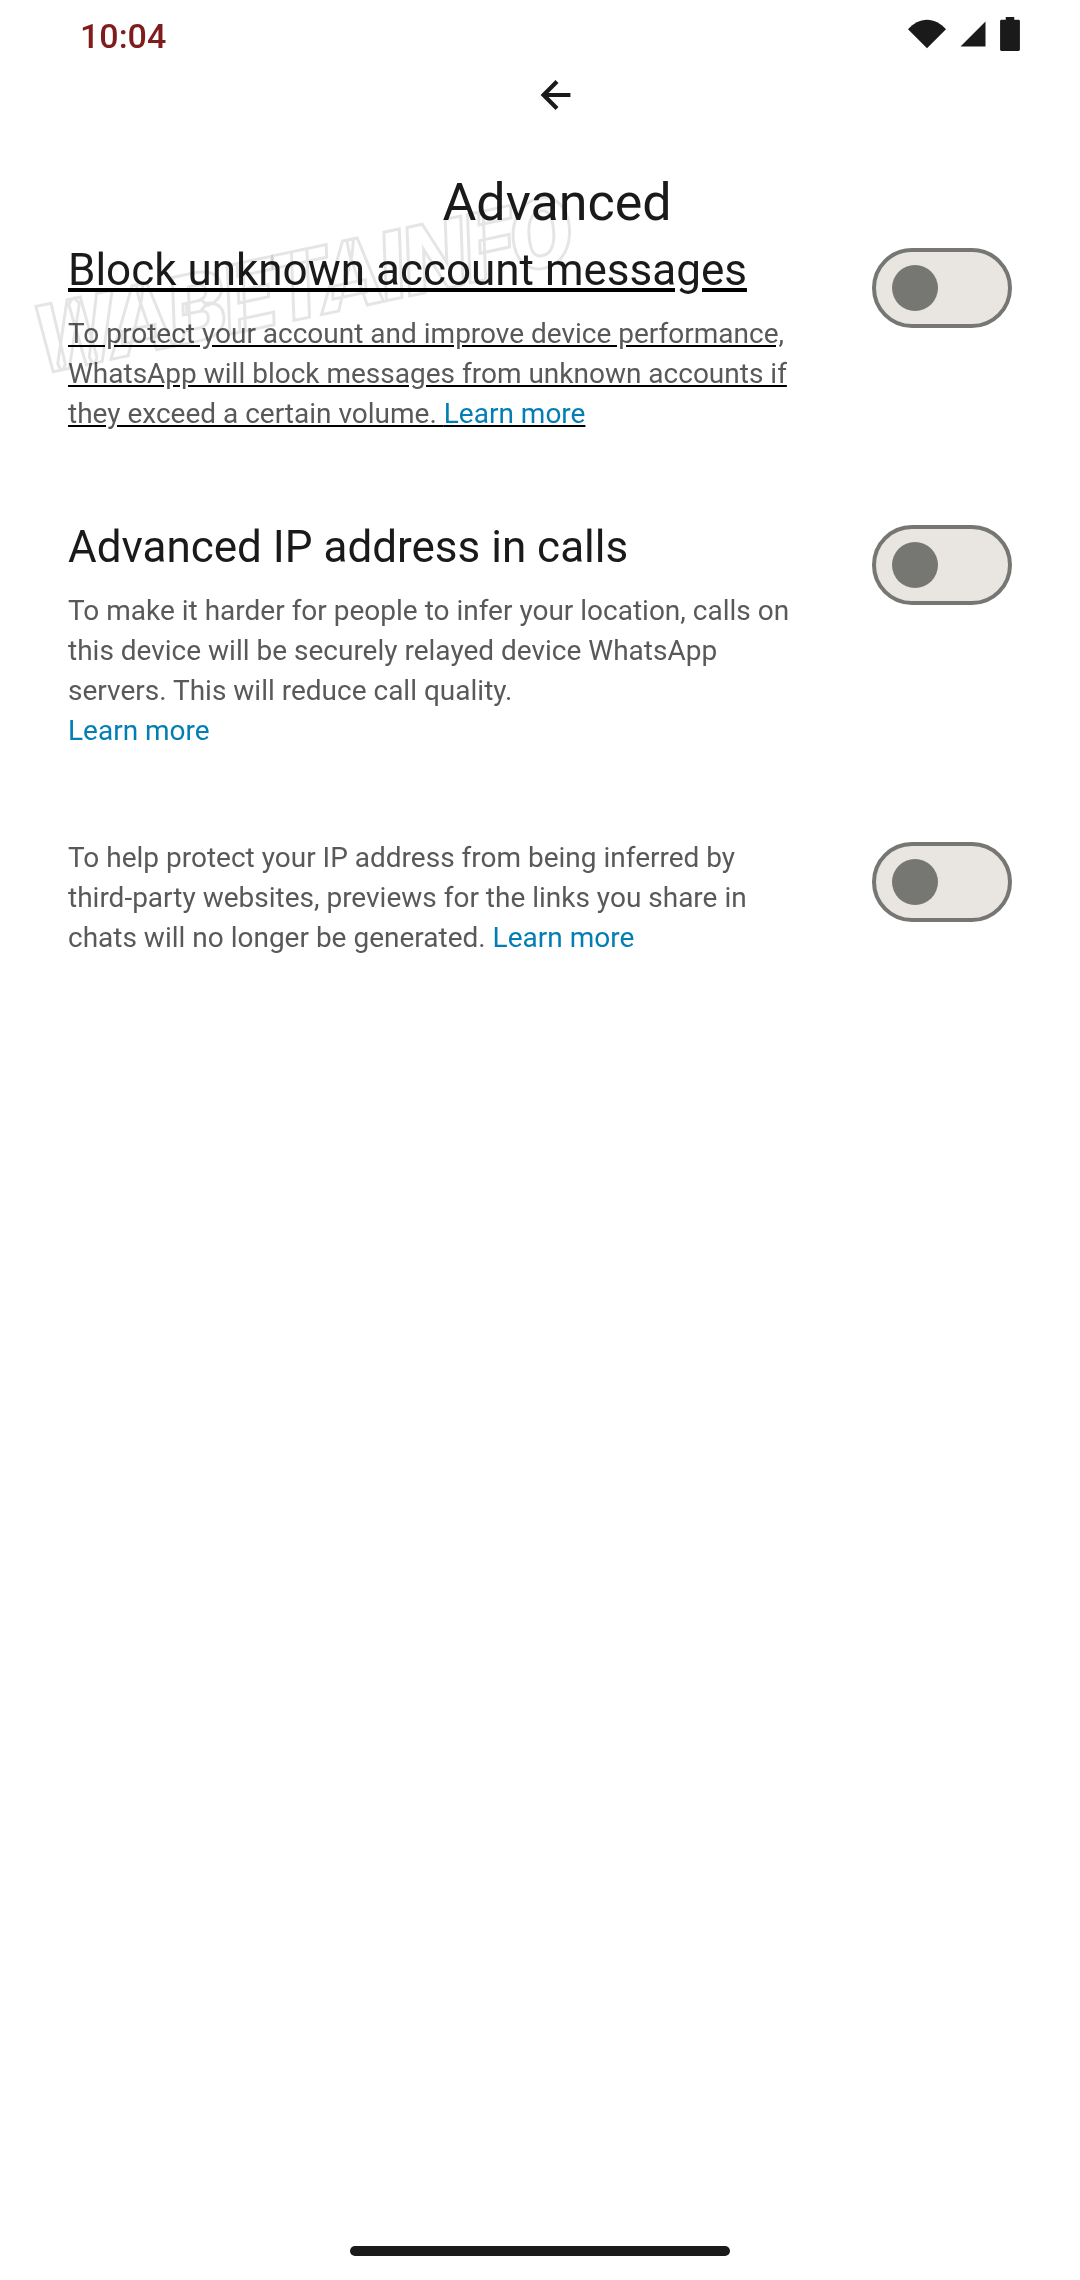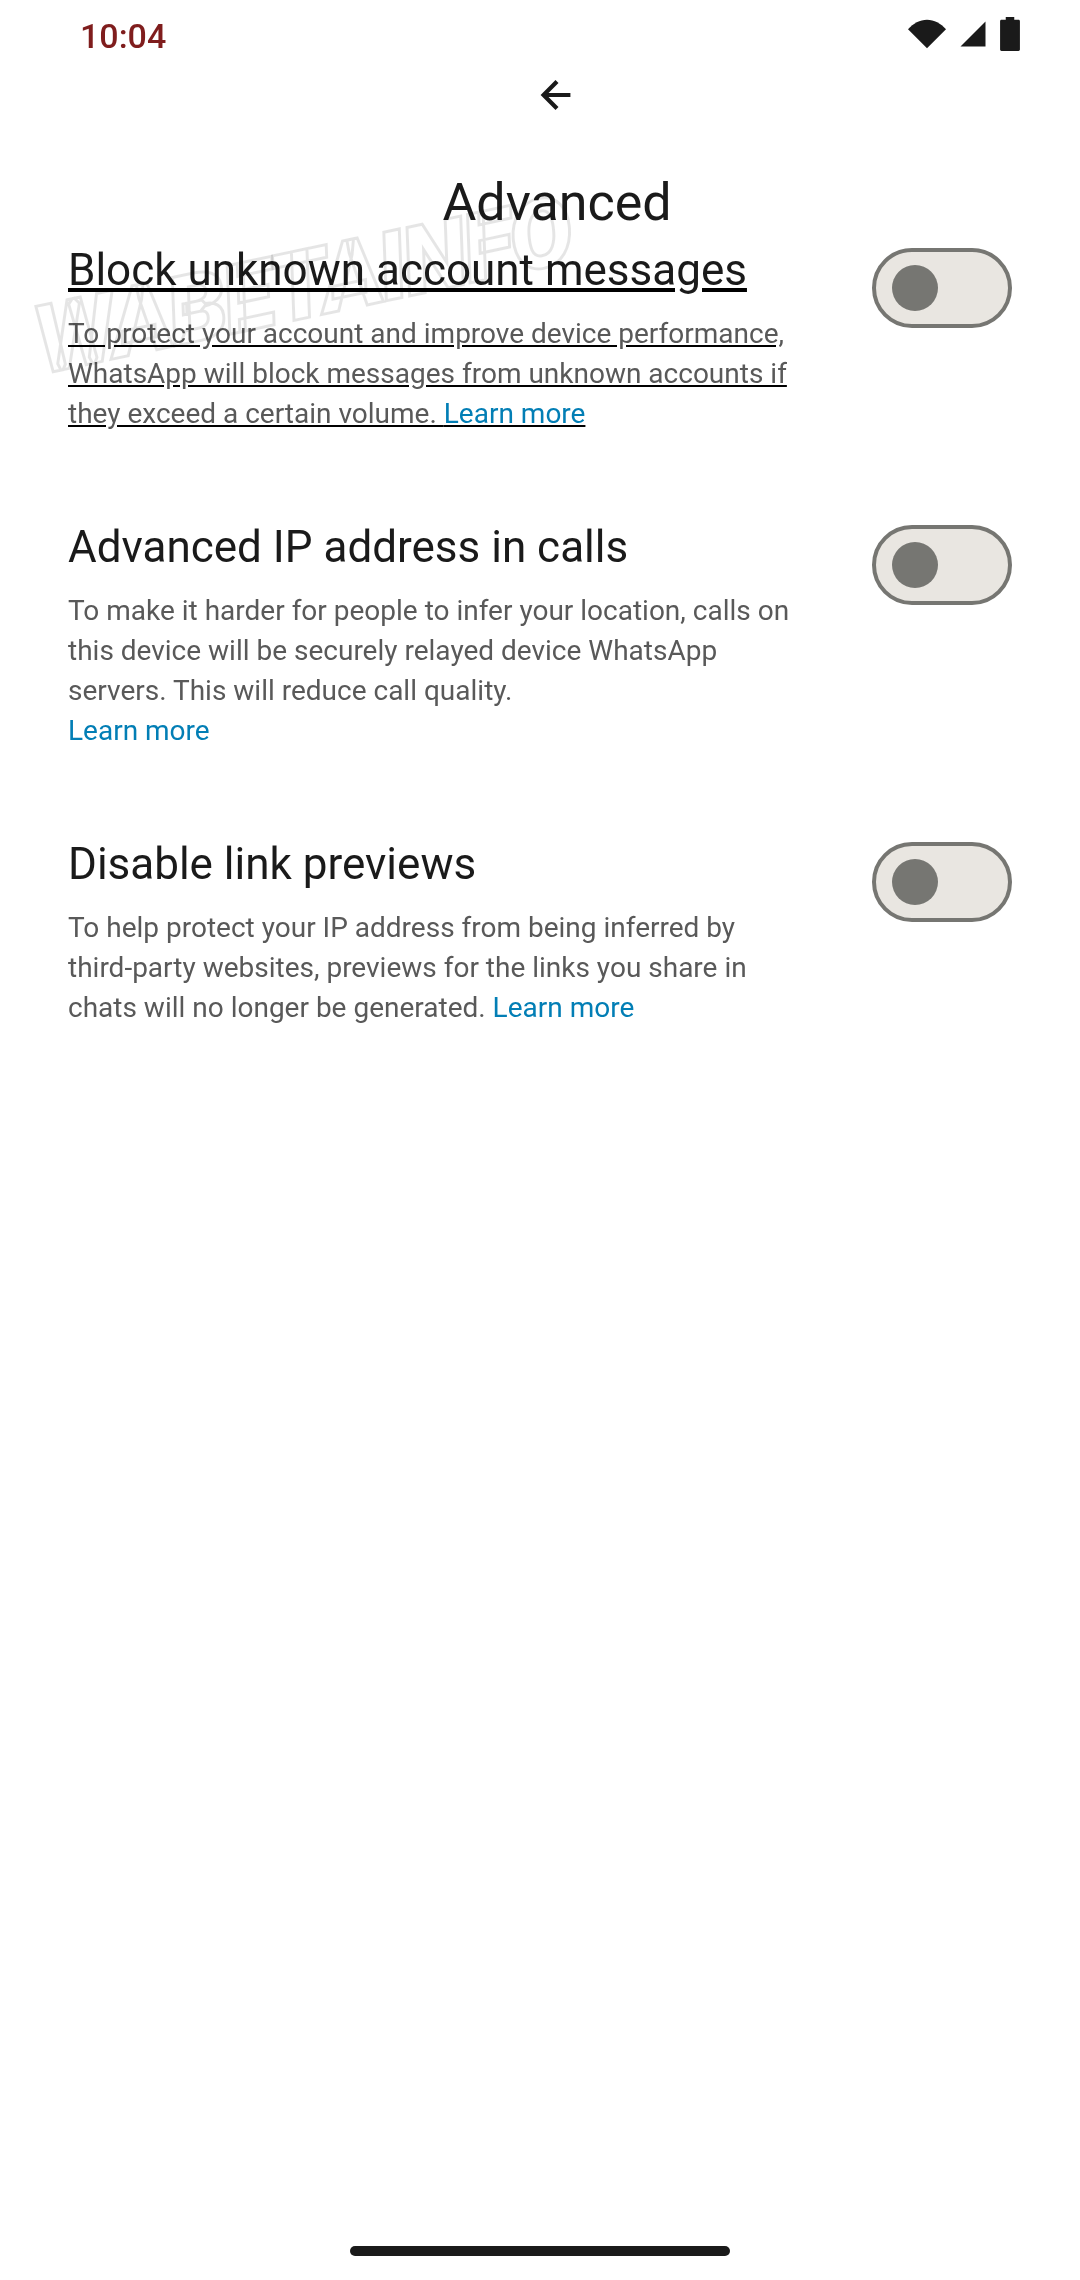--- a/index.html
+++ b/index.html
@@ -190,21 +190,20 @@
         <span>To make it harder for people to infer your location, calls on this device will be securely relayed device WhatsApp servers. This will reduce call quality. </span><br><span class="learn-more">Learn more</span>
       </div>
     </div>
     <div class="toggle">
       <div class="toggle-knob"></div>
     </div>
   </div>
 
   <div class="setting-item">
     <div class="setting-text">
-      <div class="setting-title">Disable link previews</div>
       <div class="setting-description">
         <span>To help protect your IP address from being inferred by third-party websites, previews for the links you share in chats will no longer be generated. </span><span class="learn-more">Learn more</span>
       </div>
     </div>
     <div class="toggle">
       <div class="toggle-knob"></div>
     </div>
   </div>
 
 </div>

